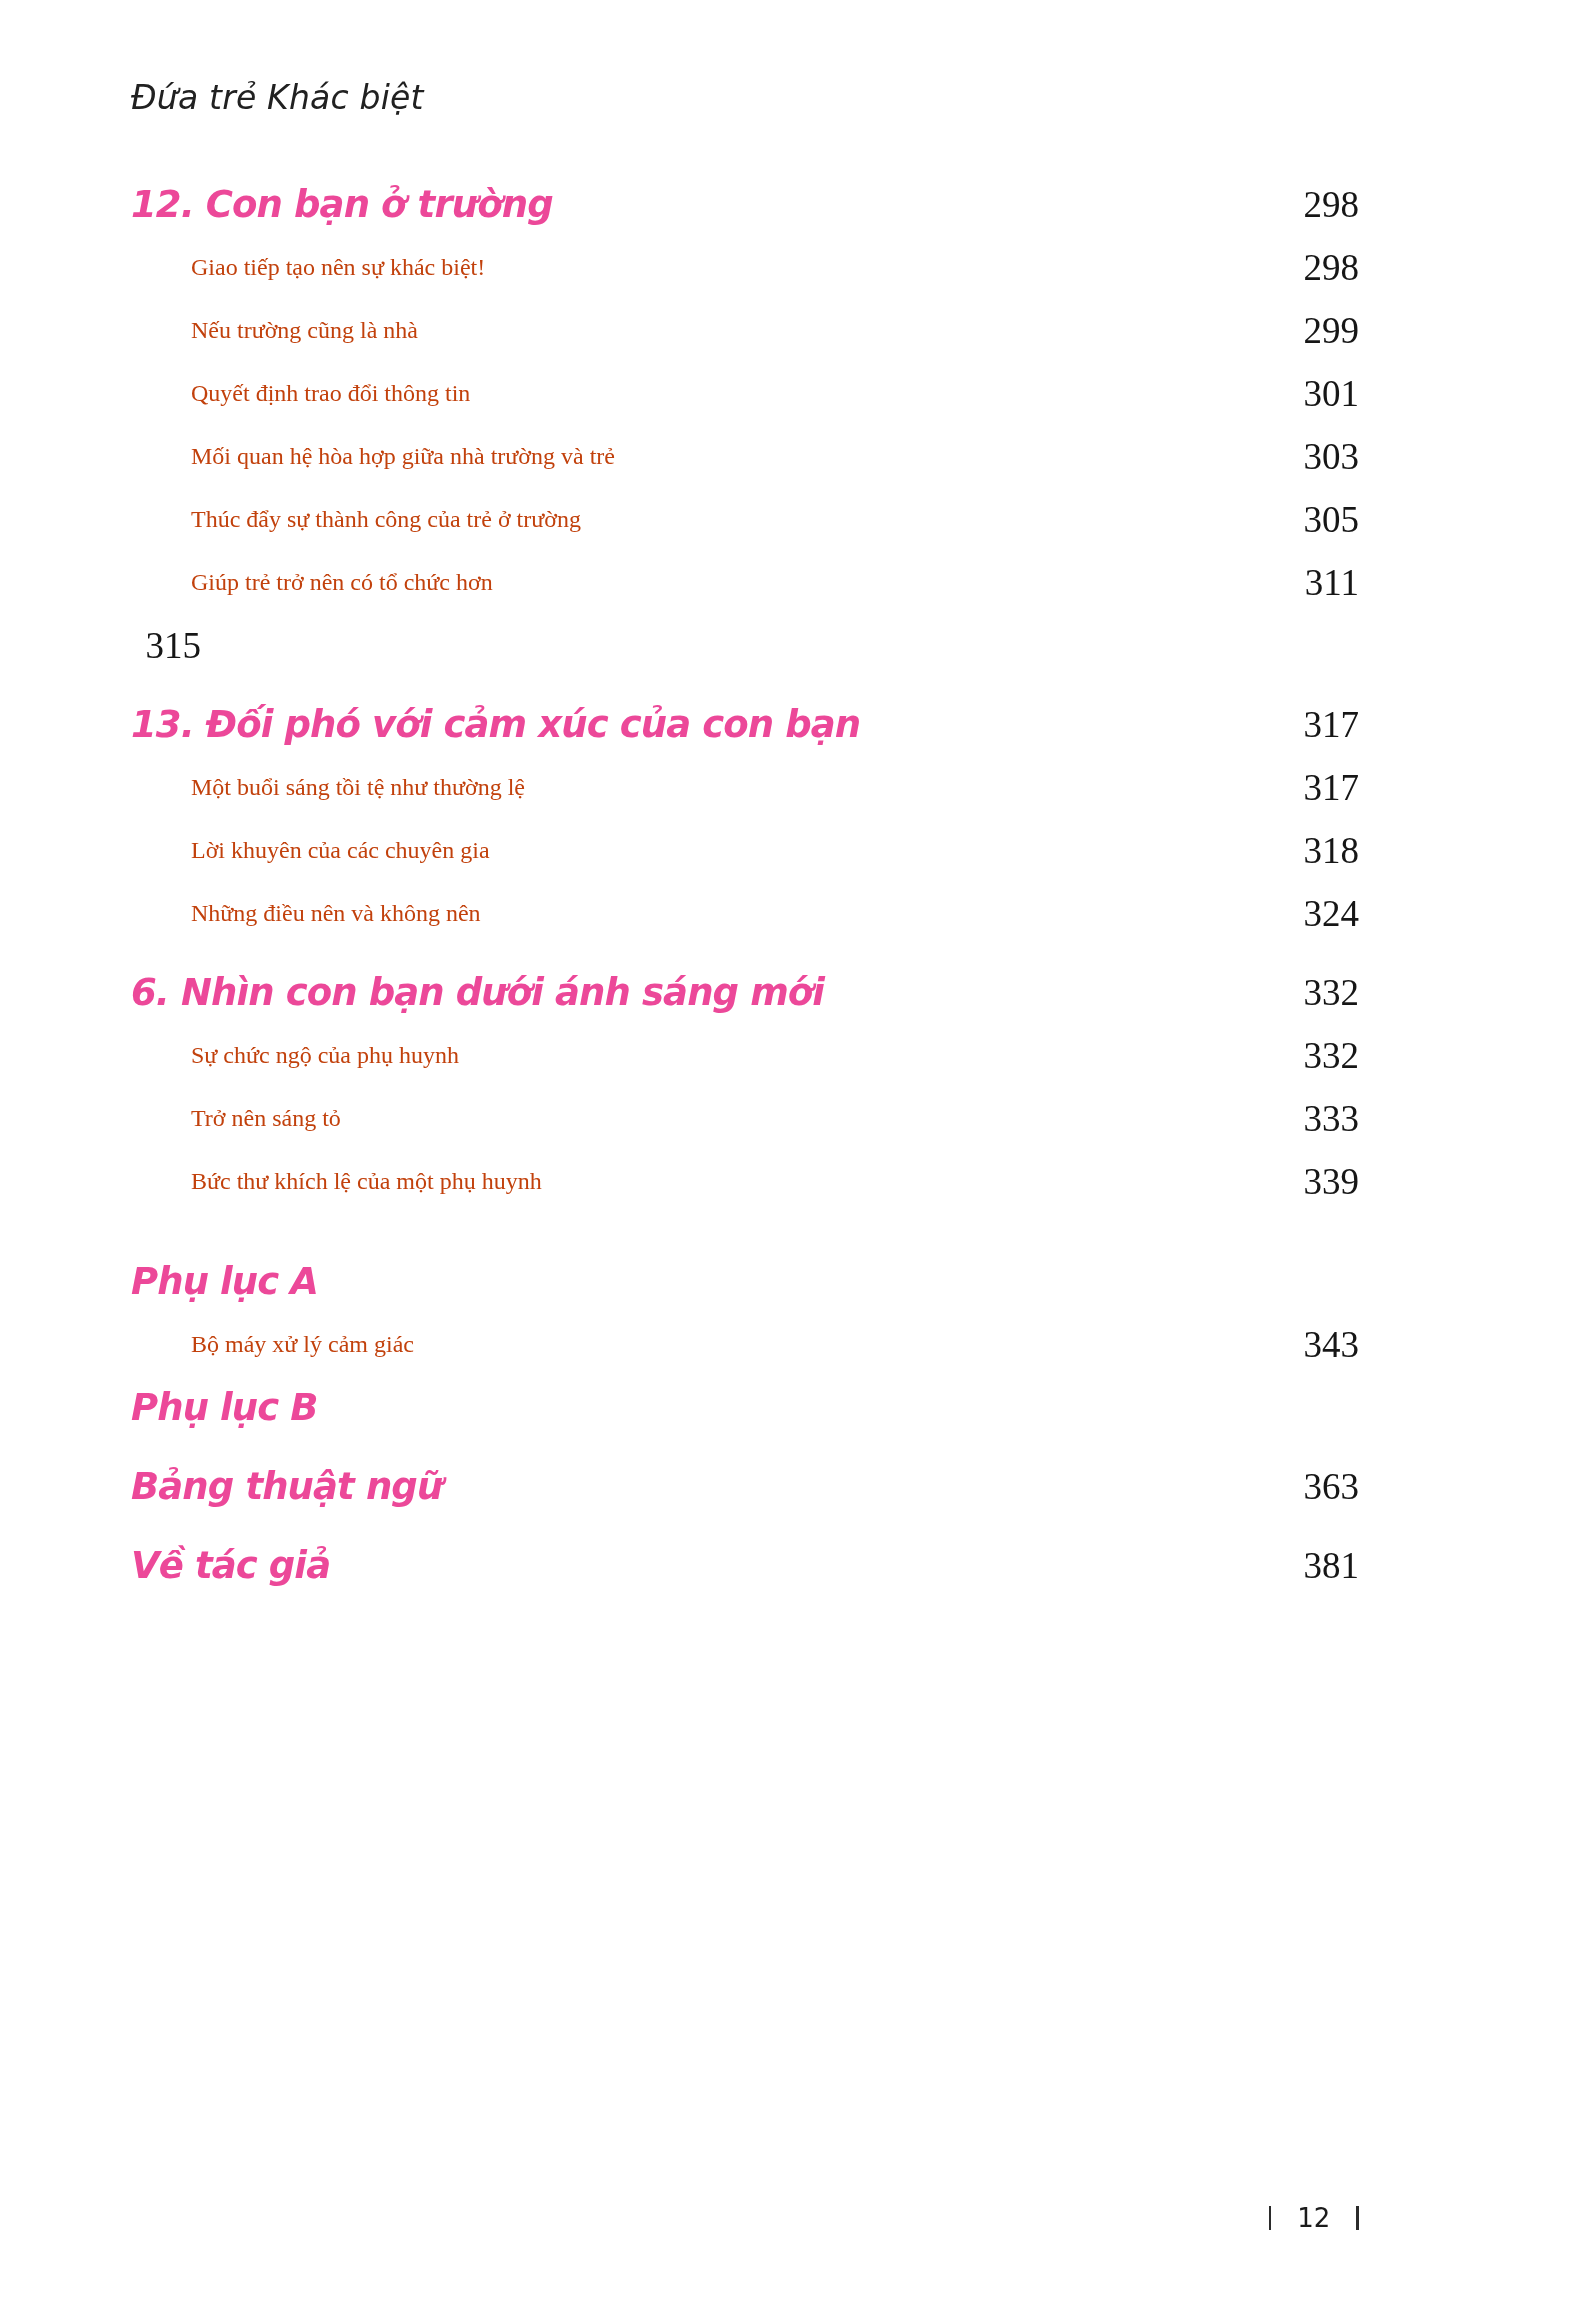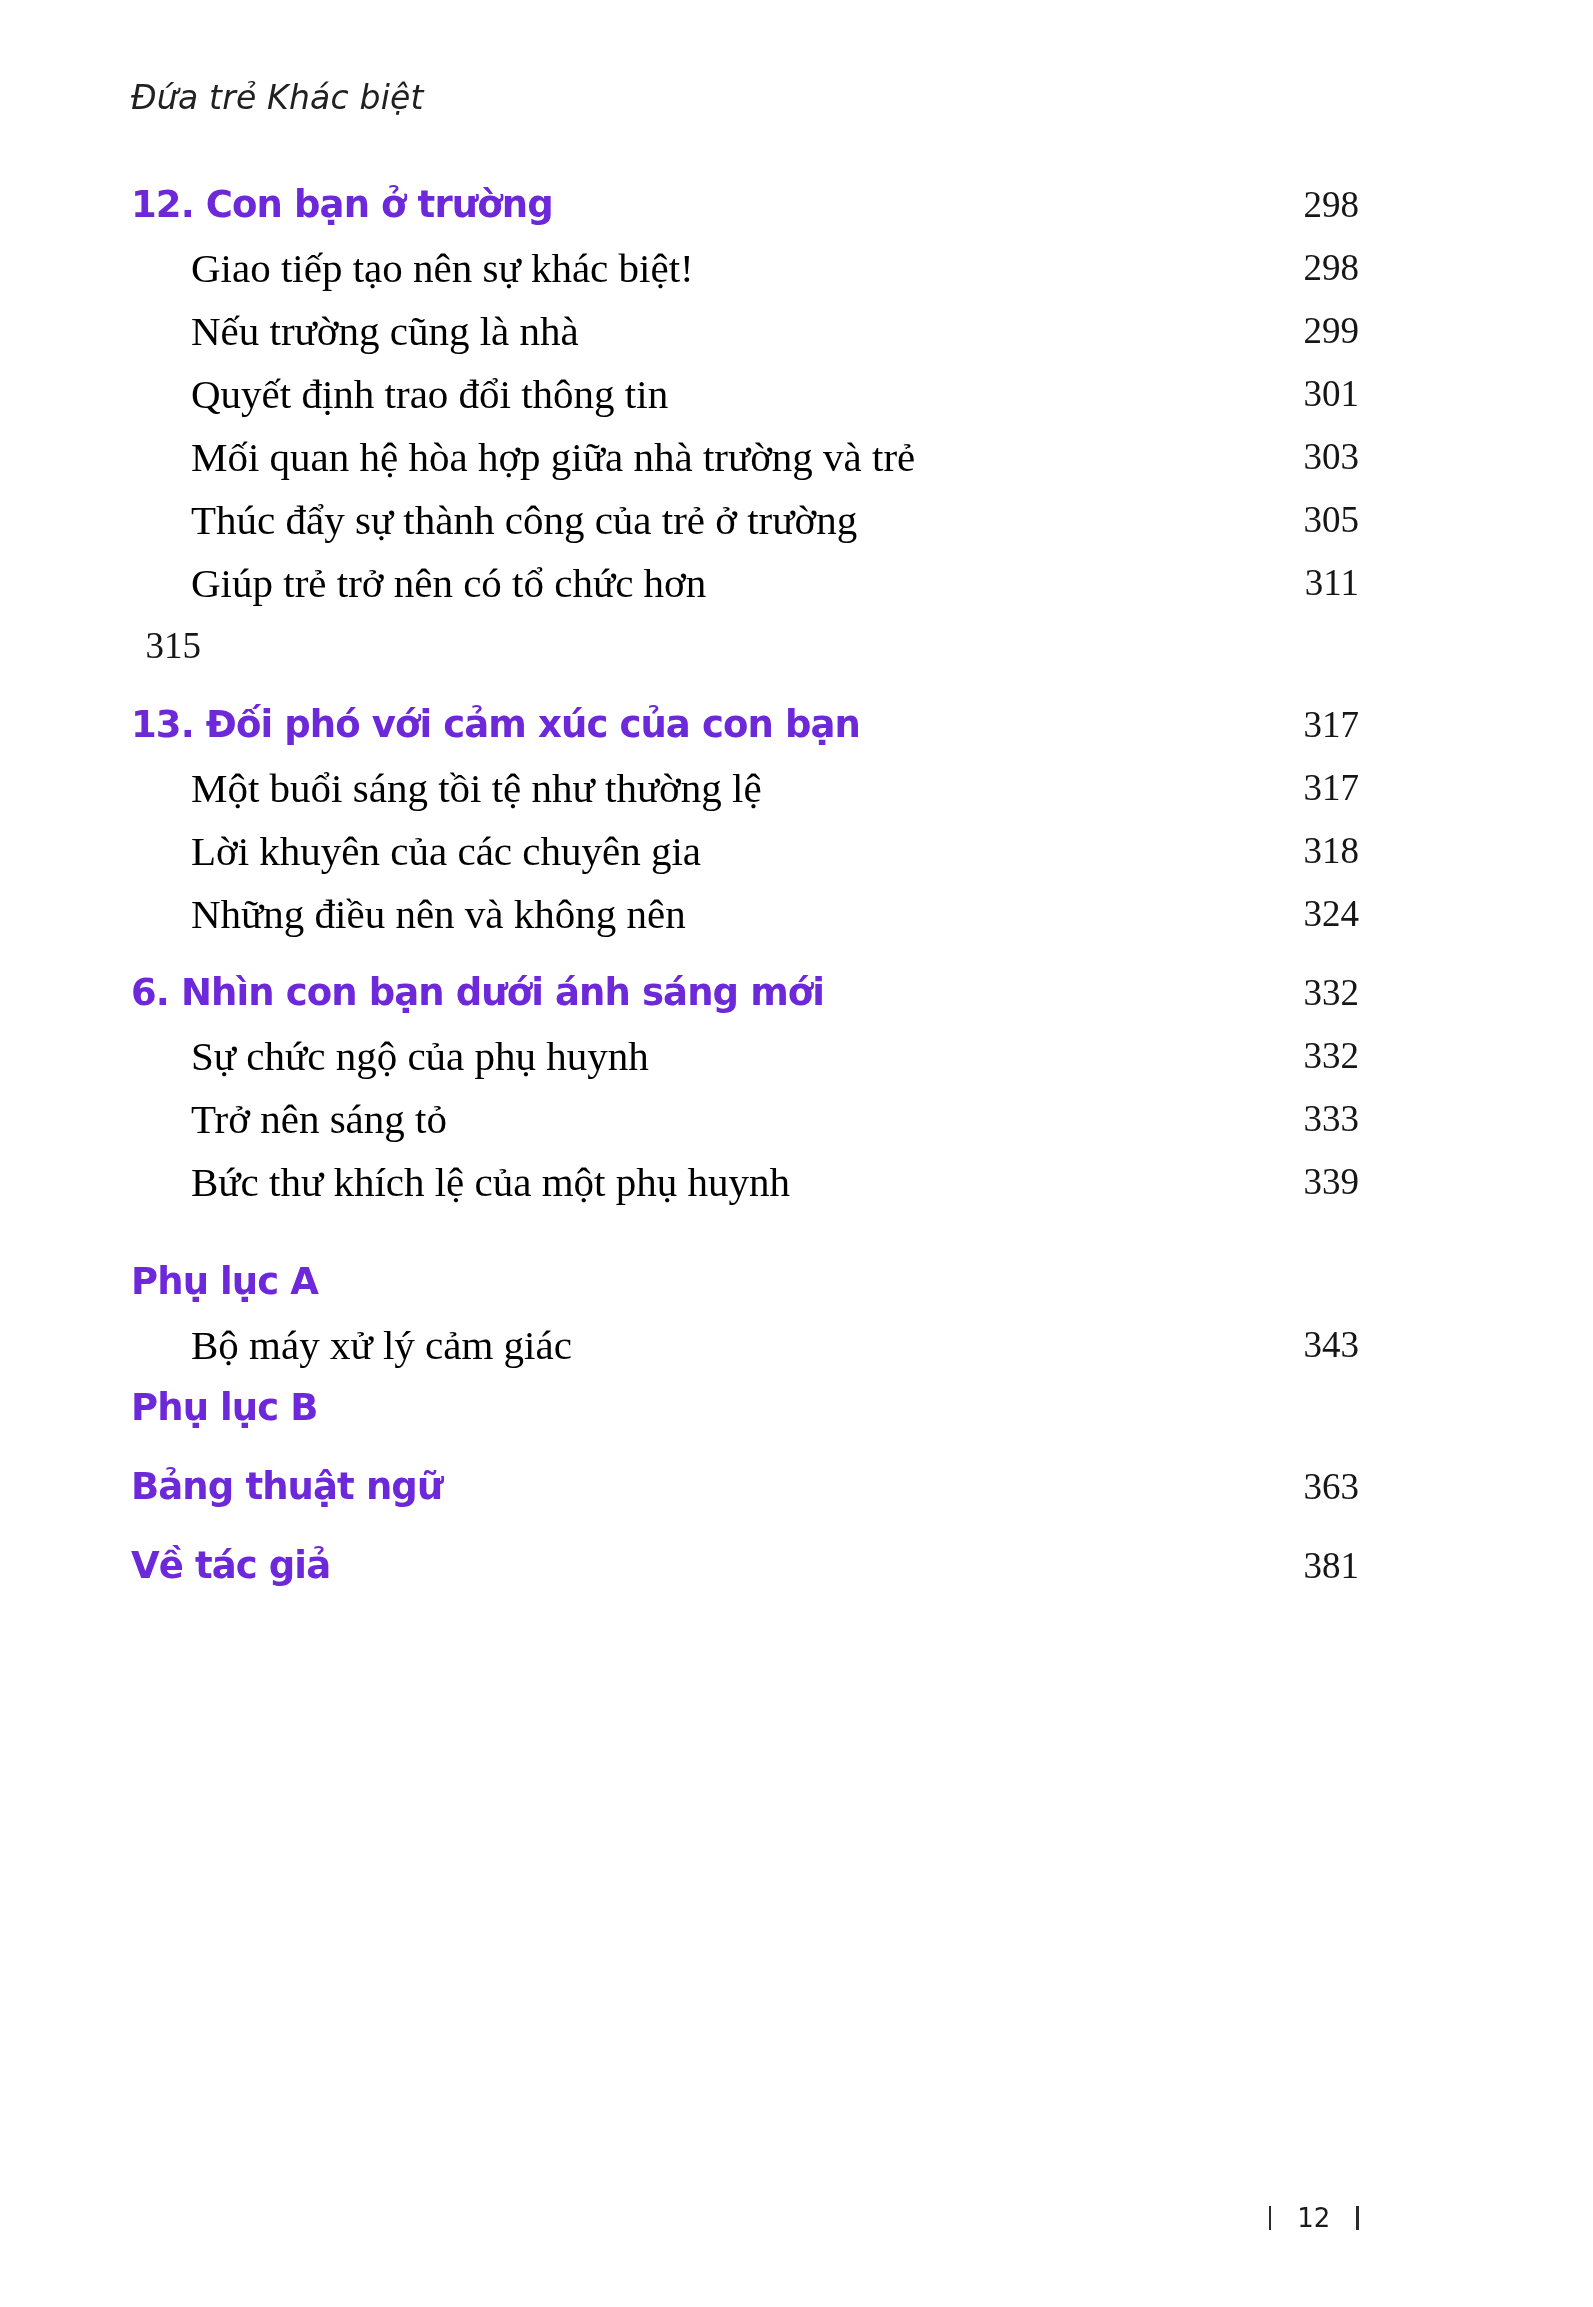--- a/index.html
+++ b/index.html
@@ -42,26 +42,27 @@
     font-size: 37px;
     color: #161616;
     text-align: right;
     min-width: 70px;
   }
   .heading .t {
     font-family: "DejaVu Sans", "Liberation Sans", sans-serif;
     font-weight: bold;
     font-size: 37px;
     letter-spacing: -0.9px;
-    color: #6d28d9;
+    color: #ec4899;
+    font-style: italic;
   }
   .entry .t {
     font-family: "Liberation Serif", "DejaVu Serif", serif;
-    font-size: 41px;
-    color: #000000;
+    font-size: 24px;
+    color: #c2410c;
     padding-left: 60px;
   }
   .mt18 { margin-top: 16px; }
   .mt42 { margin-top: 37px; }
   .pagination {
     position: absolute;
     left: 131px;
     right: 235px;
     bottom: 75px;
     height: 28px;

